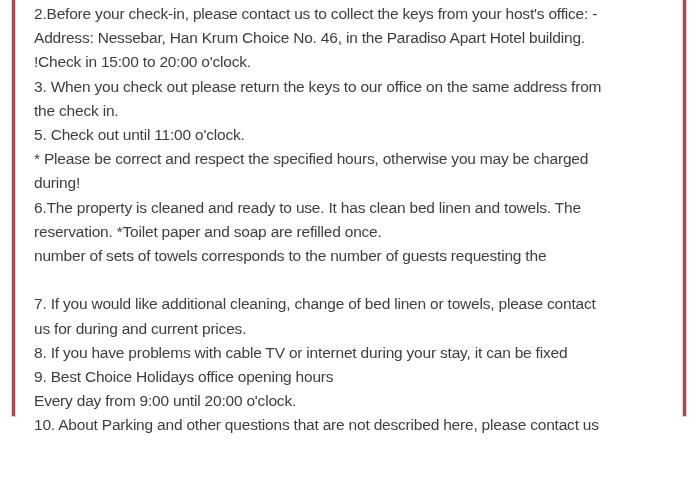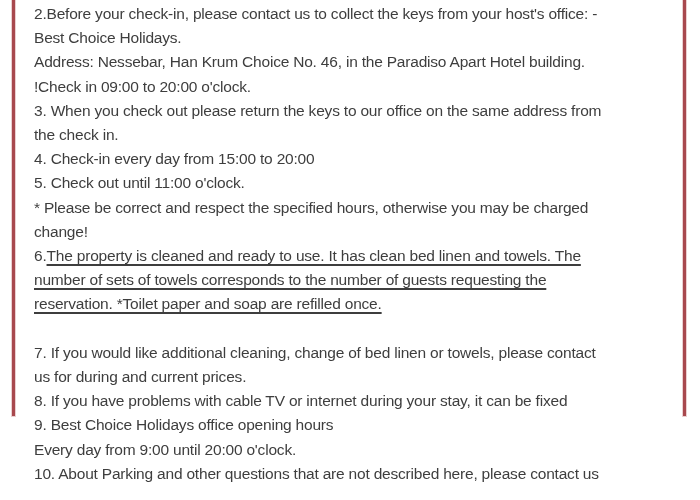--- a/index.html
+++ b/index.html
@@ -42,45 +42,42 @@
     color:var(--text-color);
     font-size:15.5px;
     letter-spacing:-0.2px;
     line-height:24.2px;
     overflow:hidden;
   }
   .line{
     white-space:nowrap;
   }
   .u{
-    text-decoration:underline;
     text-decoration-thickness:1.5px;
     text-underline-offset:3px;
   }
 </style>
 </head>
 <body>
 
 <div class="page">
   <div class="border-line border-left"></div>
   <div class="border-line border-right"></div>
   <div class="text-block">
       <div class="line">2.Before your check-in, please contact us to collect the keys from your host's office: -</div>
-      <div class="line">Best Choice Holidays.</div>
       <div class="line">Address: Nessebar, Han Krum Choice No. 46, in the Paradiso Apart Hotel building.</div>
-      <div class="line">!Check in 09:00 to 20:00 o'clock.</div>
+      <div class="line">!Check in 15:00 to 20:00 o'clock.</div>
       <div class="line">3. When you check out please return the keys to our office on the same address from</div>
       <div class="line">the check in.</div>
-      <div class="line">4. Check-in every day from 15:00 to 20:00</div>
       <div class="line">5. Check out until 11:00 o'clock.</div>
       <div class="line">* Please be correct and respect the specified hours, otherwise you may be charged</div>
-      <div class="line">change!</div>
+      <div class="line">during!</div>
       <div class="line"><span>6.</span><span class="u">The property is cleaned and ready to use. It has clean bed linen and towels. The</span></div>
+      <div class="line"><span class="u">reservation. *Toilet paper and soap are refilled once.</span></div>
       <div class="line"><span class="u">number of sets of towels corresponds to the number of guests requesting the</span></div>
-      <div class="line"><span class="u">reservation. *Toilet paper and soap are refilled once.</span></div>
       <div class="line">&nbsp;</div>
       <div class="line">7. If you would like additional cleaning, change of bed linen or towels, please contact</div>
       <div class="line">us for during and current prices.</div>
       <div class="line">8. If you have problems with cable TV or internet during your stay, it can be fixed</div>
       <div class="line">9. Best Choice Holidays office opening hours</div>
       <div class="line">Every day from 9:00 until 20:00 o'clock.</div>
       <div class="line">10. About Parking and other questions that are not described here, please contact us</div>
     </div>
 </div>
 

